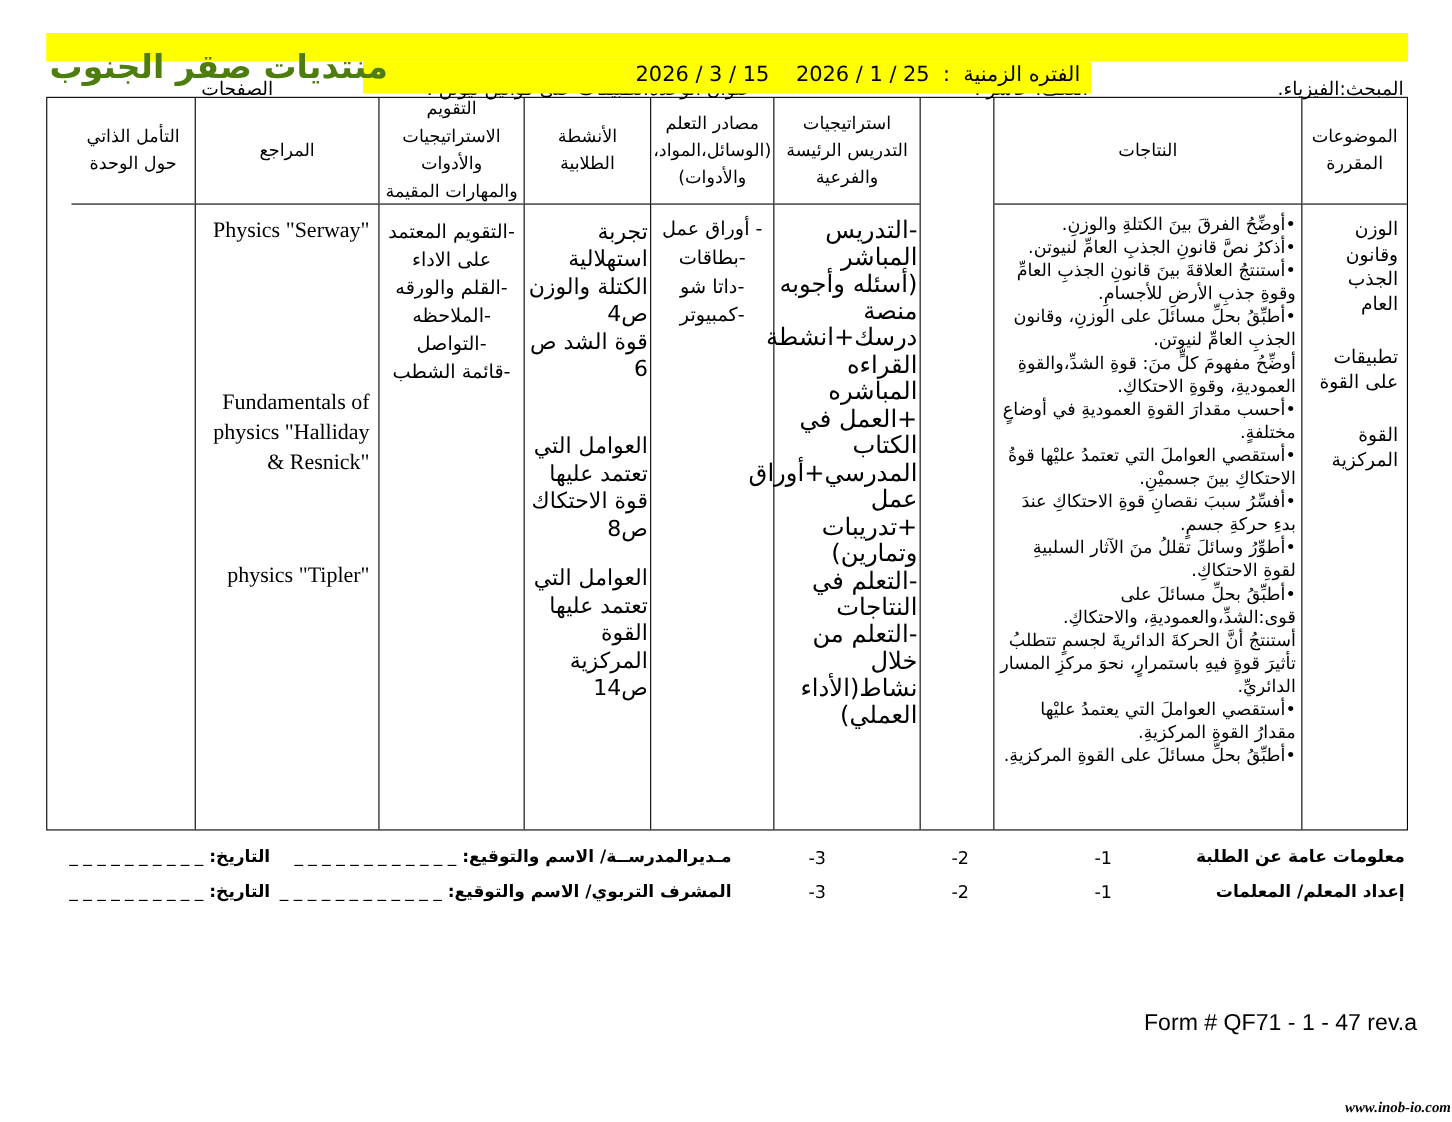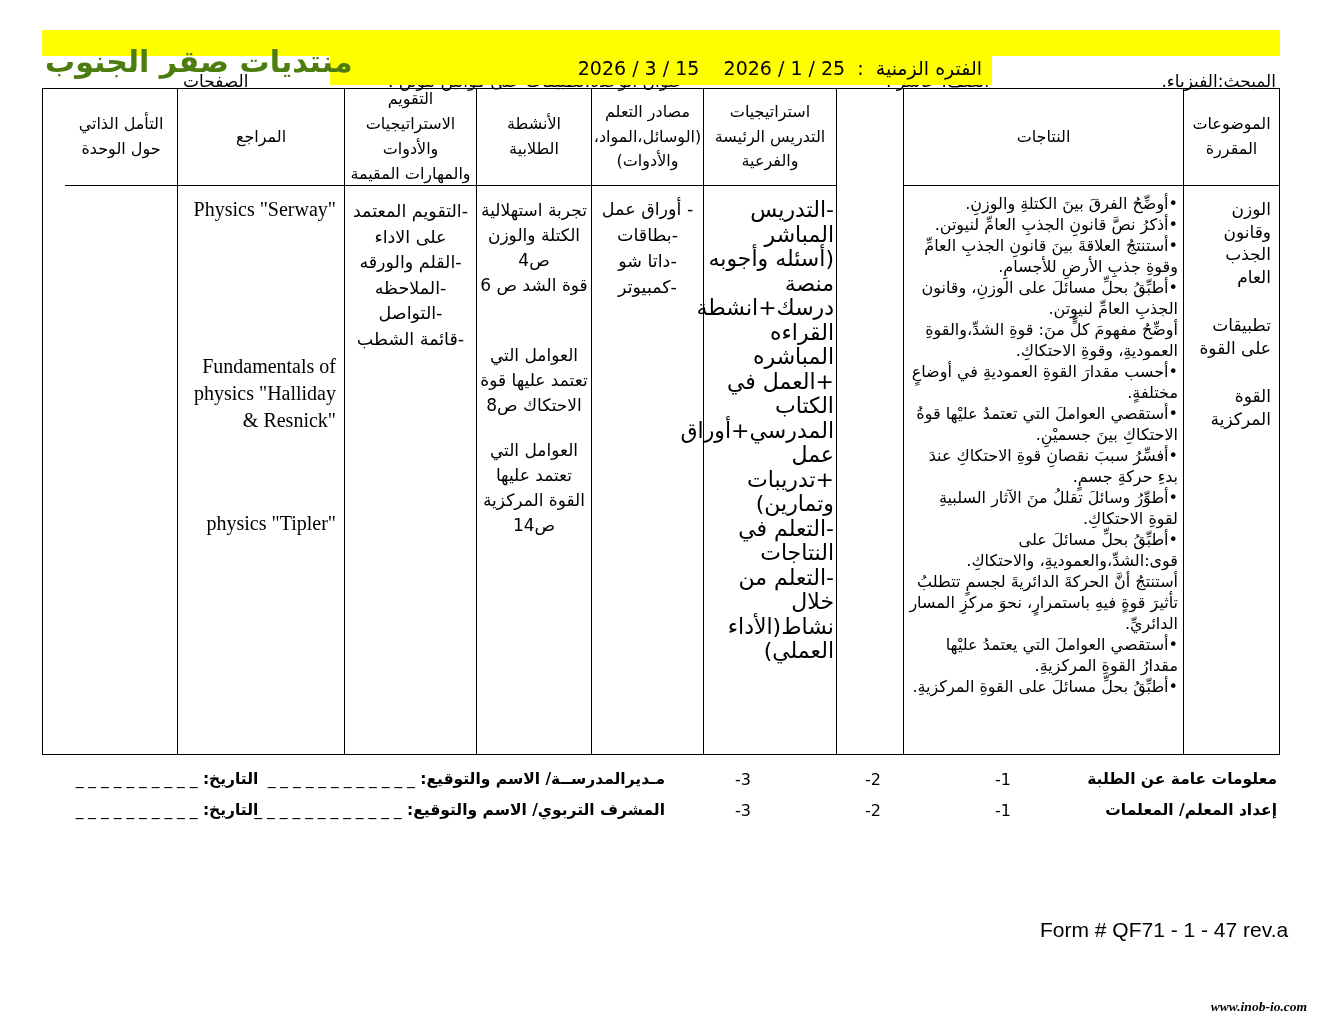--- a/index.html
+++ b/index.html
@@ -33,43 +33,43 @@
   .c-resources{width:112px;}
   .c-activities{width:115px;}
   .c-evaluation{width:132px;}
   .c-references{width:167px;}
   .c-reflection{width:113px;}
   .c-topics .td{padding:12px 8px 0 2px;text-align:right;font-size:17px;line-height:22.5px;}
   .tblock{margin-bottom:26px;}
   .c-outcomes .td{padding:7px 5px 0 2px;text-align:right;font-size:16px;line-height:21px;}
   .c-strategies .td{padding:12px 2px 0 2px;text-align:right;font-size:22px;line-height:24.5px;}
   .c-resources .td{padding:10px 3px 0 3px;text-align:center;font-size:17.5px;line-height:26px;}
-  .c-activities .td{padding:12px 2px 0 2px;text-align:center;font-size:17px;line-height:25px;}
+  .c-activities .td{padding:12px 2px 0 2px;text-align:right;font-size:20px;line-height:25px;}
   .act.gap1{margin-top:45px;}
   .act.gap2{margin-top:20px;}
   .c-evaluation .td{padding:13px 6px 0 6px;text-align:center;font-size:17.5px;line-height:25.5px;}
   .c-references .td{padding:10px 8px 0 2px;direction:ltr;text-align:right;
                     font-family:"Liberation Serif",serif;font-size:20px;line-height:27px;}
   .ref1{margin-bottom:130px;}
   .ref2{margin-bottom:76px;}
   
   .frow{position:absolute;left:0;width:1320px;height:30px;font-size:15.5px;font-weight:bold;}
   .frow1{top:770px;}
   .frow2{top:801px;}
   .flabel{position:absolute;right:43px;white-space:nowrap;}
   .fnum{position:absolute;top:0;font-weight:normal;font-size:16px;}
   .n1{left:995px;}
   .n2{left:865px;}
   .n3{left:735px;}
   .fsign{position:absolute;left:313px;width:352px;text-align:left;white-space:nowrap;}
-  .fdate{position:absolute;left:63px;width:208px;text-align:center;white-space:nowrap;}
+  .fdate{position:absolute;left:63px;width:208px;text-align:left;white-space:nowrap;}
   .uline{font-weight:normal;letter-spacing:1px;}
   .formno{position:absolute;left:1040px;top:918px;direction:ltr;
           font-family:"Liberation Sans",sans-serif;font-size:21px;white-space:nowrap;}
-  .sitemark{position:absolute;right:13px;top:999px;direction:ltr;
+  .sitemark{position:absolute;right:1px;top:999px;direction:ltr;
             font-family:"Liberation Serif",serif;font-size:13.5px;font-weight:bold;
             font-style:italic;white-space:nowrap;}
 </style>
 </head>
 <body>
 
 <div class="page">
 
   <div class="bar1">
     <span class="subject">المبحث:الفيزياء.</span>

